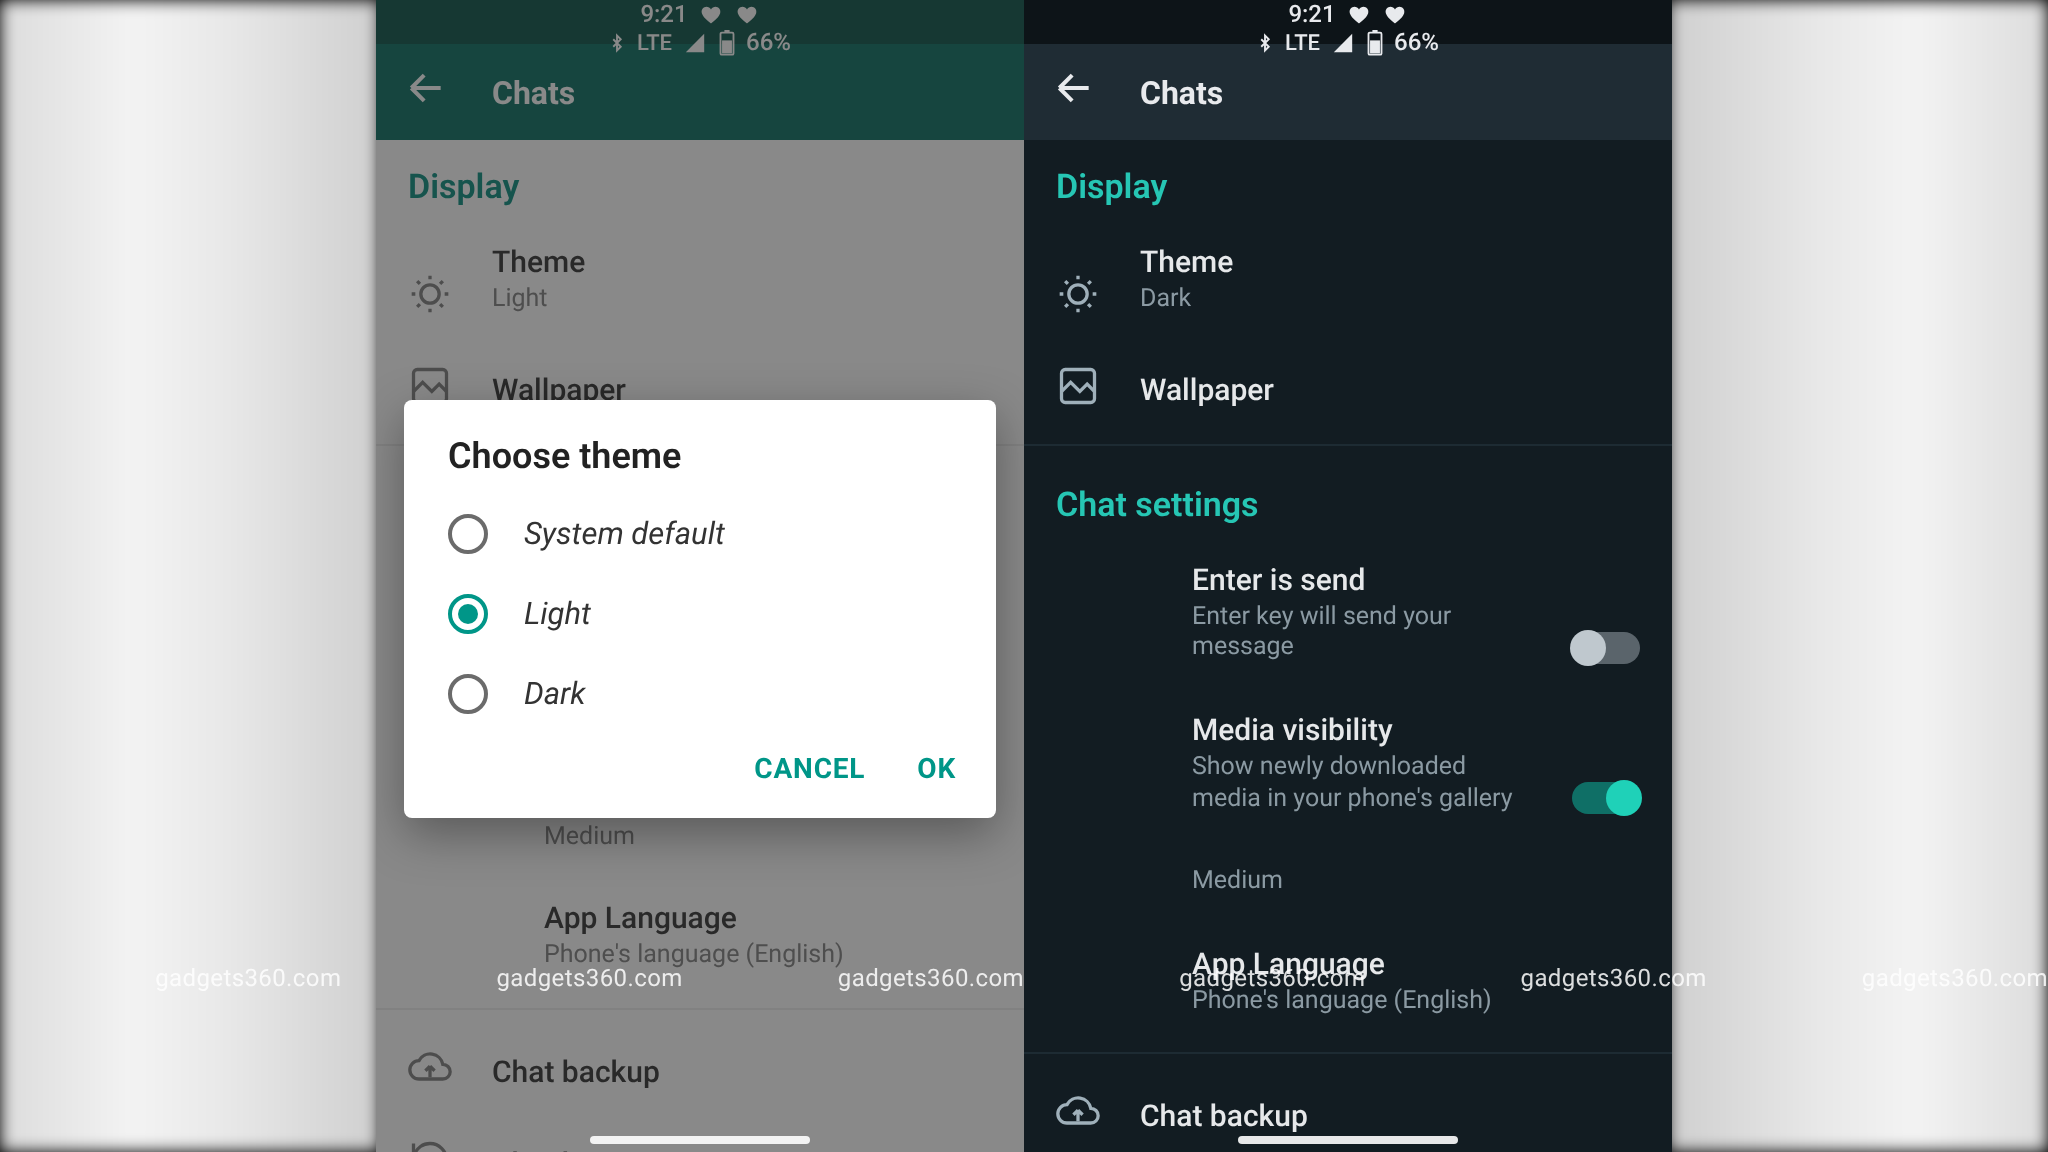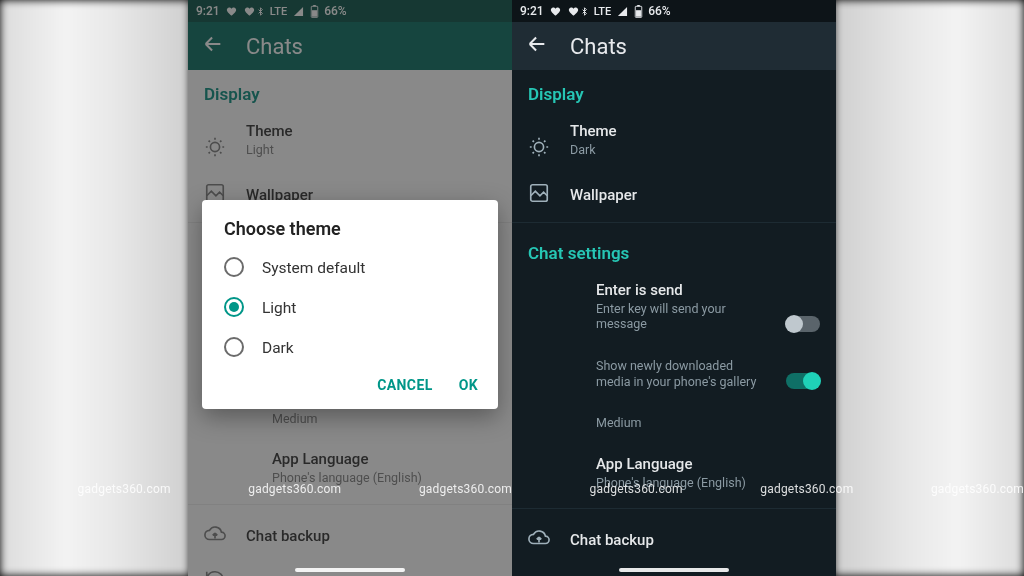--- a/index.html
+++ b/index.html
@@ -9,28 +9,28 @@
   .blurband.left { left:0; background:linear-gradient(90deg,#dcdcdc 0%,#f3f3f3 35%,#e8e8e8 60%,#cfcfcf 100%); filter:blur(4px); }
   .blurband.right { right:0; background:linear-gradient(90deg,#cfcfcf 0%,#e8e8e8 40%,#f3f3f3 65%,#dcdcdc 100%); filter:blur(4px); }
   .watermarks { position:absolute; left:0; right:0; top:482px; height:22px; pointer-events:none; display:flex; }
   .watermarks span { flex:1; font-size:12px; color:#ffffff; opacity:0.85; text-align:right; padding-left:6px; letter-spacing:.2px; }
 
   .phone { position:absolute; top:0; width:324px; height:576px; overflow:hidden; }
   .phone.left  { left:188px; }
   .phone.right { left:512px; }
 
   
-  .statusbar { height:22px; display:flex; align-items:center; padding:0 8px; font-size:12px; font-weight:500; }
+  .statusbar { height:22px; display:flex; align-items:center; justify-content:space-between; padding:0 8px; font-size:12px; font-weight:500;flex-direction:column; }
   .statusbar .sb-left, .statusbar .sb-right { display:flex; align-items:center; gap:5px; }
   .sb-ico { display:inline-flex; }
   .statusbar svg { display:block; }
 
   
   .appbar { height:48px; display:flex; align-items:center; gap:22px; padding:0 14px; }
-  .appbar .title { font-size:22px; font-weight:400; }
+  .appbar .title { font-size:16px; font-weight:700; }
 
   
   .content { padding:0 0 0 0; }
   .section { padding:14px 16px 6px 16px; font-size:17px; font-weight:600; }
   .row { display:flex; align-items:flex-end; padding:12px 16px 12px 16px; gap:20px; }
   .row .icon { width:22px; display:flex; justify-content:center; }
   .row .texts { flex:1; min-width:0; }
   .row .title { font-size:15px; font-weight:500; }
   .row .sub   { font-size:12.5px; margin-top:2px; line-height:1.25; }
   .row.noicon { padding-left:58px;margin-left:26px; }
@@ -45,21 +45,21 @@
   .phone.light .row .title { color:#2c2c2c; }
   .phone.light .row .sub { color:#7d7d7d; }
   .phone.light .row .icon svg { stroke:#7a7a7a; fill:none; }
 
   
   .scrim { position:absolute; inset:0; background:rgba(40,40,40,0.55); }
 
   
   .dialog { position:absolute; left:14px; right:14px; top:200px; background:#fff; border-radius:4px; box-shadow:0 8px 24px rgba(0,0,0,.35); padding:18px 0 6px 0; }
   .dialog .dtitle { font-size:18px; font-weight:600; color:#222; padding:0 22px 8px 22px; }
-  .dopt { display:flex; align-items:flex-end; gap:18px; padding:10px 22px; cursor:pointer; }
+  .dopt { display:flex; align-items:center; gap:18px; padding:10px 22px; cursor:pointer;font-style:italic; }
   .dopt .lbl { font-size:15.5px; color:#333; }
   .radio { width:20px; height:20px; border-radius:50%; border:2px solid #6b6b6b; position:relative; flex:0 0 20px; }
   .radio.checked { border-color:#009688; }
   .radio.checked::after { content:""; position:absolute; inset:3px; border-radius:50%; background:#009688; }
   .dacts { display:flex; justify-content:flex-end; gap:26px; padding:10px 20px 10px 0; }
   .dacts .btn { font-size:14px; font-weight:700; color:#009688; letter-spacing:.4px; cursor:pointer; }
 
   
   .phone.dark { background:#121c22; }
   .phone.dark .statusbar { background:#0d1418; color:#e8eaed; }
@@ -297,20 +297,21 @@
 
       <div class="row noicon">
         <div class="texts">
           <div class="title">Enter is send</div>
           <div class="sub">Enter key will send your message</div>
         </div>
         <div class="switch"></div>
       </div>
       <div class="row noicon">
         <div class="texts">
+          <div class="title">Media visibility</div>
           <div class="sub">Show newly downloaded media in your phone's gallery</div>
         </div>
         <div class="switch on"></div>
       </div>
       <div class="row noicon">
         <div class="texts">
           <div class="sub">Medium</div>
         </div>
       </div>
       <div class="row noicon">

